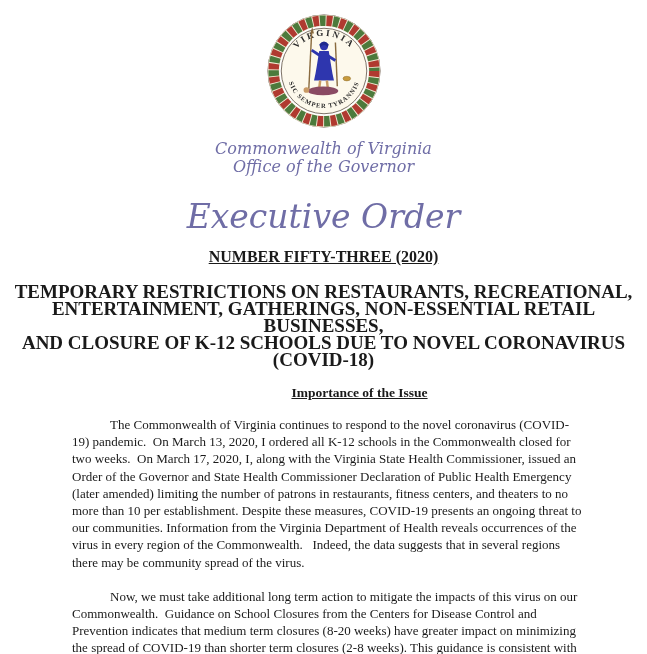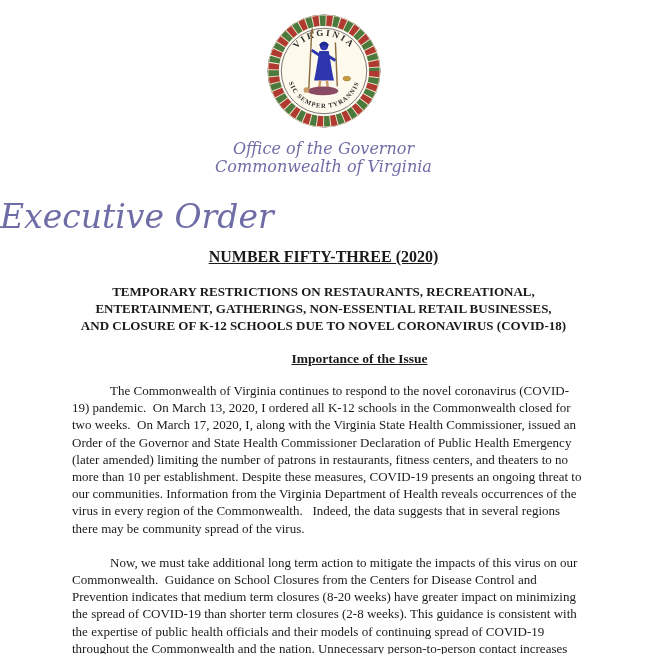--- a/index.html
+++ b/index.html
@@ -21,40 +21,40 @@
     margin-top: 8px;
     text-align: center;
     font-family: "DejaVu Serif", serif;
     font-style: italic;
     font-size: 16px;
     line-height: 18px;
     color: #6f6da6;
   }
   .eo-script {
     margin-top: 21px;
-    text-align: left;
+    text-align: center;
     font-family: "DejaVu Serif", serif;
     font-style: italic;
     font-weight: 400;
     font-size: 33px;
     line-height: 40px;
     color: #6f6da6;
   }
   .order-number {
     margin-top: 11px;
     text-align: center;
     font-weight: bold;
     font-size: 16px;
     text-decoration: underline;
   }
   .doc-title {
     margin-top: 17px;
     text-align: center;
     font-weight: bold;
-    font-size: 13px;
+    font-size: 19px;
     line-height: 17px;
   }
   .section-heading {
     margin: 17px 0 0 72px;
     font-weight: bold;
     font-size: 13.5px;
     text-decoration: underline;
     text-align: center;
   }
   .body-text {
@@ -123,22 +123,22 @@
       </g>
       <g>
         <ellipse cx="59" cy="81" rx="16" ry="4.6" fill="#8a4a63"></ellipse>
         <circle cx="41.5" cy="80" r="3" fill="#c99a66"></circle>
         <ellipse cx="84" cy="68" rx="4" ry="2.4" fill="#c89b3c" stroke="#8a6b2f" stroke-width="0.5"></ellipse>
       </g>
     </svg>
   </div>
 
   <div class="agency">
+    <div>Commonwealth of Virginia</div>
     <div>Office of the Governor</div>
-    <div>Commonwealth of Virginia</div>
   </div>
 
   <div class="eo-script">Executive Order</div>
 
   <div class="order-number">NUMBER FIFTY-THREE (2020)</div>
 
   <div class="doc-title">
     <div>TEMPORARY RESTRICTIONS ON RESTAURANTS, RECREATIONAL,</div>
     <div>ENTERTAINMENT, GATHERINGS, NON-ESSENTIAL RETAIL BUSINESSES,</div>
     <div>AND CLOSURE OF K-12 SCHOOLS DUE TO NOVEL CORONAVIRUS (COVID-18)</div>

